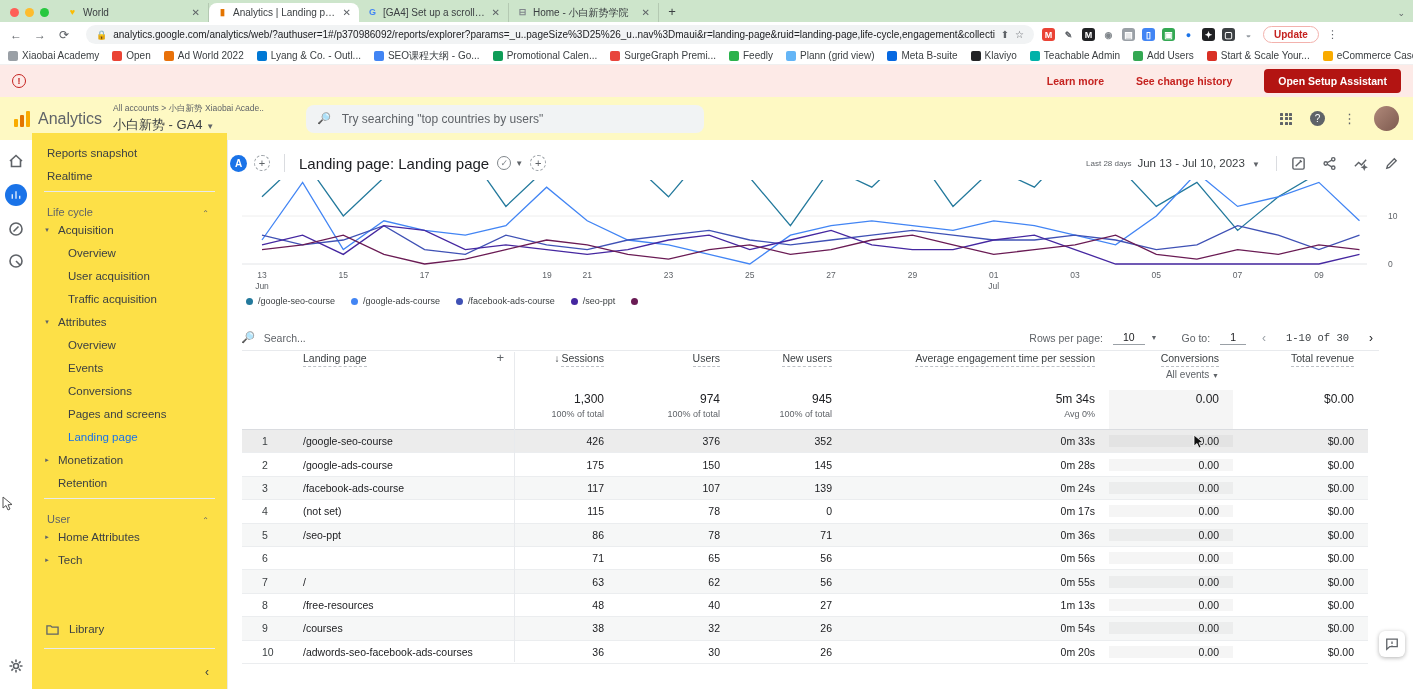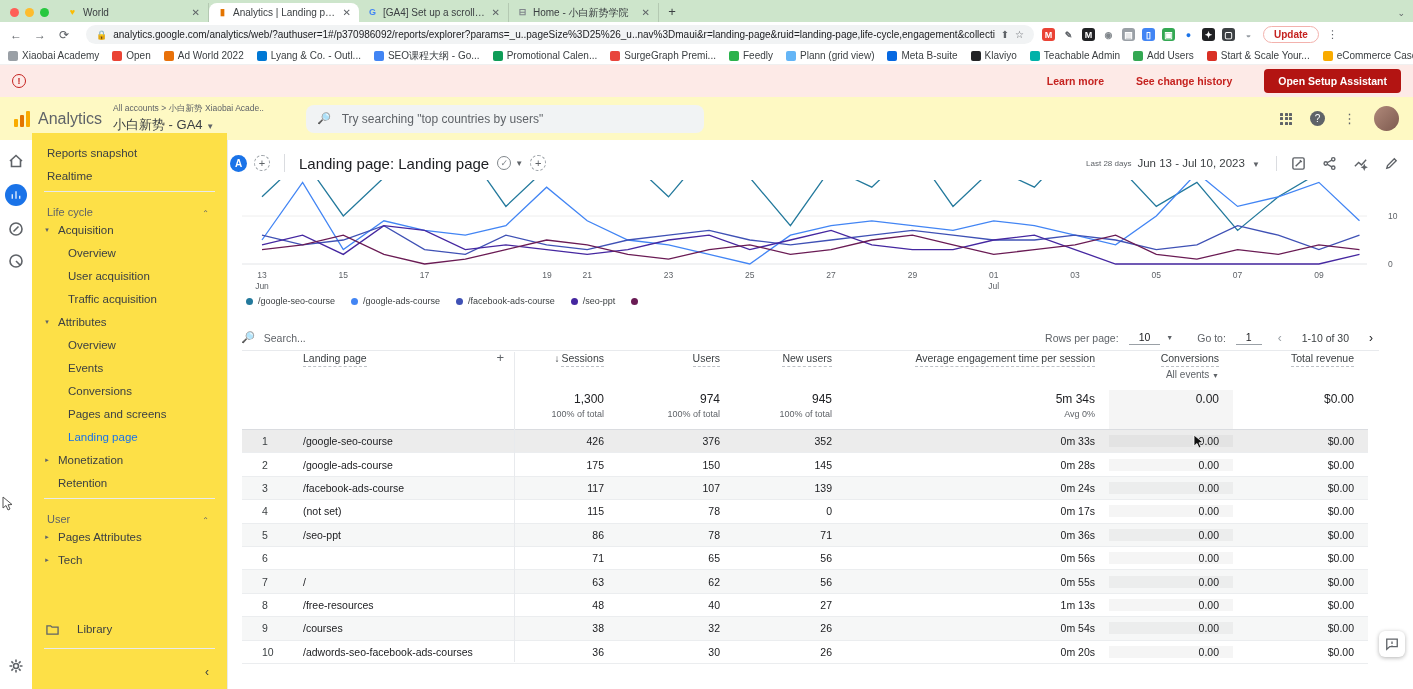--- a/index.html
+++ b/index.html
@@ -77,21 +77,21 @@
   .sitem .lab0 { padding-left:15px; }
   .sitem .arr { position:absolute; left:10px; font-size:7px; color:#5f6368; width:10px; text-align:center; }
   .sitem .lab1 { padding-left:26px; }
   .sitem .lab2 { padding-left:36px; }
   .ssection { height:22px; display:flex; align-items:flex-end; color:#5f6368; font-size:11px; padding-left:15px; position:relative; }
   .ssection .chev { position:absolute; right:18px; font-size:8px; color:#5f6368; }
   .pill { position:absolute; left:4px; right:8px; top:1px; bottom:1px; border-radius:12px; z-index:-1; }
   .sitem.hl .pill { background:#e8eaed; }
   .sitem.sel .pill { background:#e8f0fe; }
   .sitem.sel { color:#1a73e8; }
-  .slibrary { position:absolute; bottom:48px; left:0; right:0; height:24px; display:flex; align-items:center; gap:18px; padding-left:14px; color:#3c4043; }
+  .slibrary { position:absolute; bottom:48px; left:0; right:0; height:24px; display:flex; align-items:center; gap:10px; padding-left:14px; color:#3c4043; }
   .slib-div { position:absolute; bottom:40px; left:12px; right:12px; border-top:1px solid #e8eaed; }
   .scollapse { position:absolute; bottom:10px; right:18px; color:#3c4043; font-size:12px; }
 
   .main { position:absolute; top:140px; left:227px; right:0; bottom:0; background:#fff; border-left:1px solid #e8eaed; }
 
   
   .rpthead { position:absolute; top:8px; left:2px; right:14px; height:30px; display:flex; align-items:center; }
   .chipA { width:17px; height:17px; border-radius:50%; background:#1a73e8; color:#fff; font-size:10px; font-weight:bold; display:flex; align-items:center; justify-content:center; }
   .chipAdd { width:16px; height:16px; border-radius:50%; border:1px dashed #9aa0a6; color:#5f6368; font-size:11px; display:flex; align-items:center; justify-content:center; margin-left:7px; }
   .vsep { width:1px; height:18px; background:#dadce0; margin:0 14px; }
@@ -114,21 +114,21 @@
   .legend { position:absolute; top:156px; left:18px; display:flex; align-items:center; gap:16px; font-size:9px; color:#3c4043; }
   .legdot { width:7px; height:7px; border-radius:50%; display:inline-block; margin-right:5px; vertical-align:-1px; }
 
   
   .controls { position:absolute; top:185px; left:14px; right:34px; height:26px; display:flex; align-items:center; border-bottom:1px solid #e8eaed; font-size:10.5px; color:#5f6368; }
   .searchbox { display:flex; align-items:center; gap:8px; }
   .mag { font-size:11px; color:#5f6368; transform:scaleX(-1); }
   .controls .right { margin-left:auto; display:flex; align-items:center; gap:10px; }
   .rpp-val, .goto-val { color:#202124; border-bottom:1px solid #9aa0a6; padding:0 10px 1px 10px; }
   .ctl-caret { font-size:7px; color:#5f6368; margin-left:-4px; }
-  .pagerange { color:#3c4043; margin:0 4px; }
+  .pagerange { color:#3c4043; margin:0 4px;font-family:Liberation Mono, monospace; }
   .pgchev { font-size:12px; color:#9aa0a6; padding:0 6px; }
   .pgchev.on { color:#202124; }
 
   
   .tbl-vdiv { position:absolute; top:212px; left:286px; height:310px; width:1px; background:#e8eaed; z-index:5; }
   .grid8 { display:grid; grid-template-columns:39px 233px 104px 116px 112px 263px 124px 135px; }
   .thead { position:absolute; top:212px; left:14px; height:26px; font-size:10.5px; color:#3c4043; align-items:start; }
   .thead .hcell { text-align:right; padding-right:14px; }
   .hlabel { border-bottom:1px dashed #bdc1c6; padding-bottom:2px; white-space:nowrap; }
   .thead .dim { text-align:left; padding-left:22px; position:relative; }
@@ -419,21 +419,21 @@
         <span class="lab1">Retention</span>
       </div>
       <div class="sdiv"></div>
       <div class="ssection">
         <span>User</span>
         <span class="chev">⌃</span>
       </div>
       <div class="sitem">
         <span class="pill"></span>
         <span class="arr">▸</span>
-        <span class="lab1">Pages Attributes</span>
+        <span class="lab1">Home Attributes</span>
       </div>
       <div class="sitem">
         <span class="pill"></span>
         <span class="arr">▸</span>
         <span class="lab1">Tech</span>
       </div>
     </div>
   <div class="slibrary">
     <svg width="13" height="13" viewBox="0 0 14 14" style="stroke:#5f6368;fill:none;stroke-width:1.4">
         <path d="M1 3 H5 L6.5 4.5 H13 V12 H1 Z"></path>

